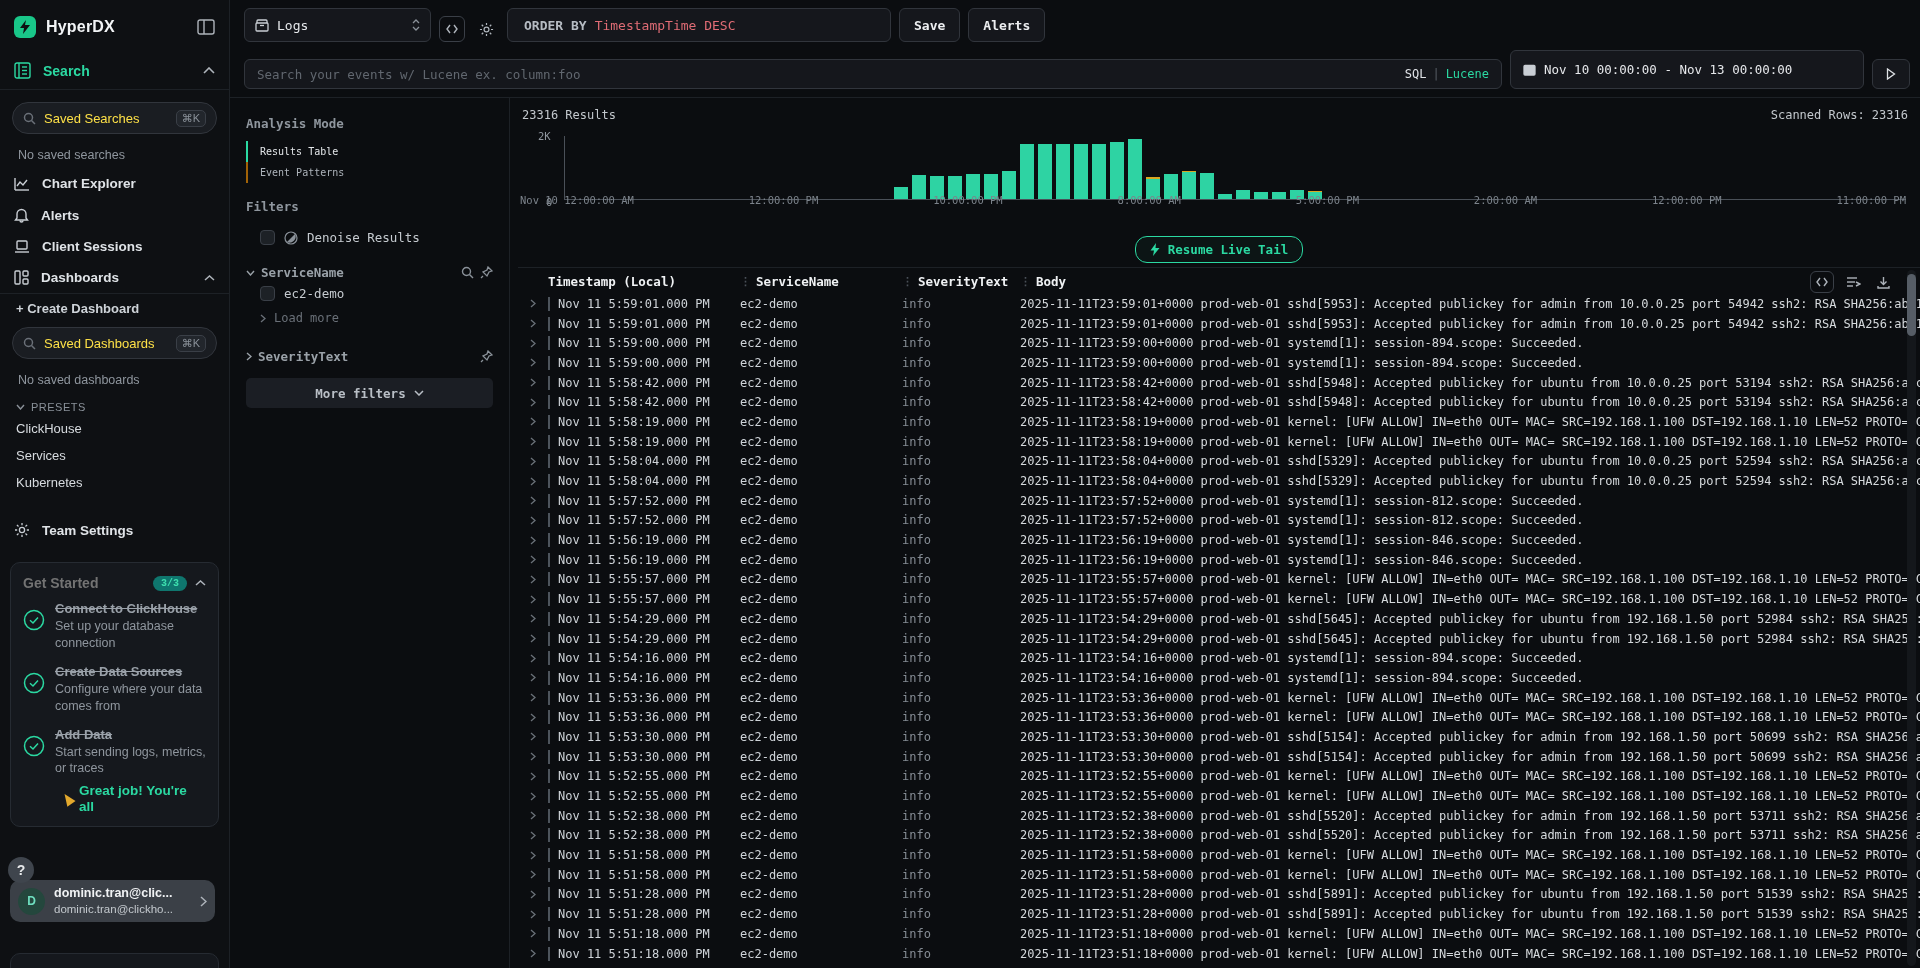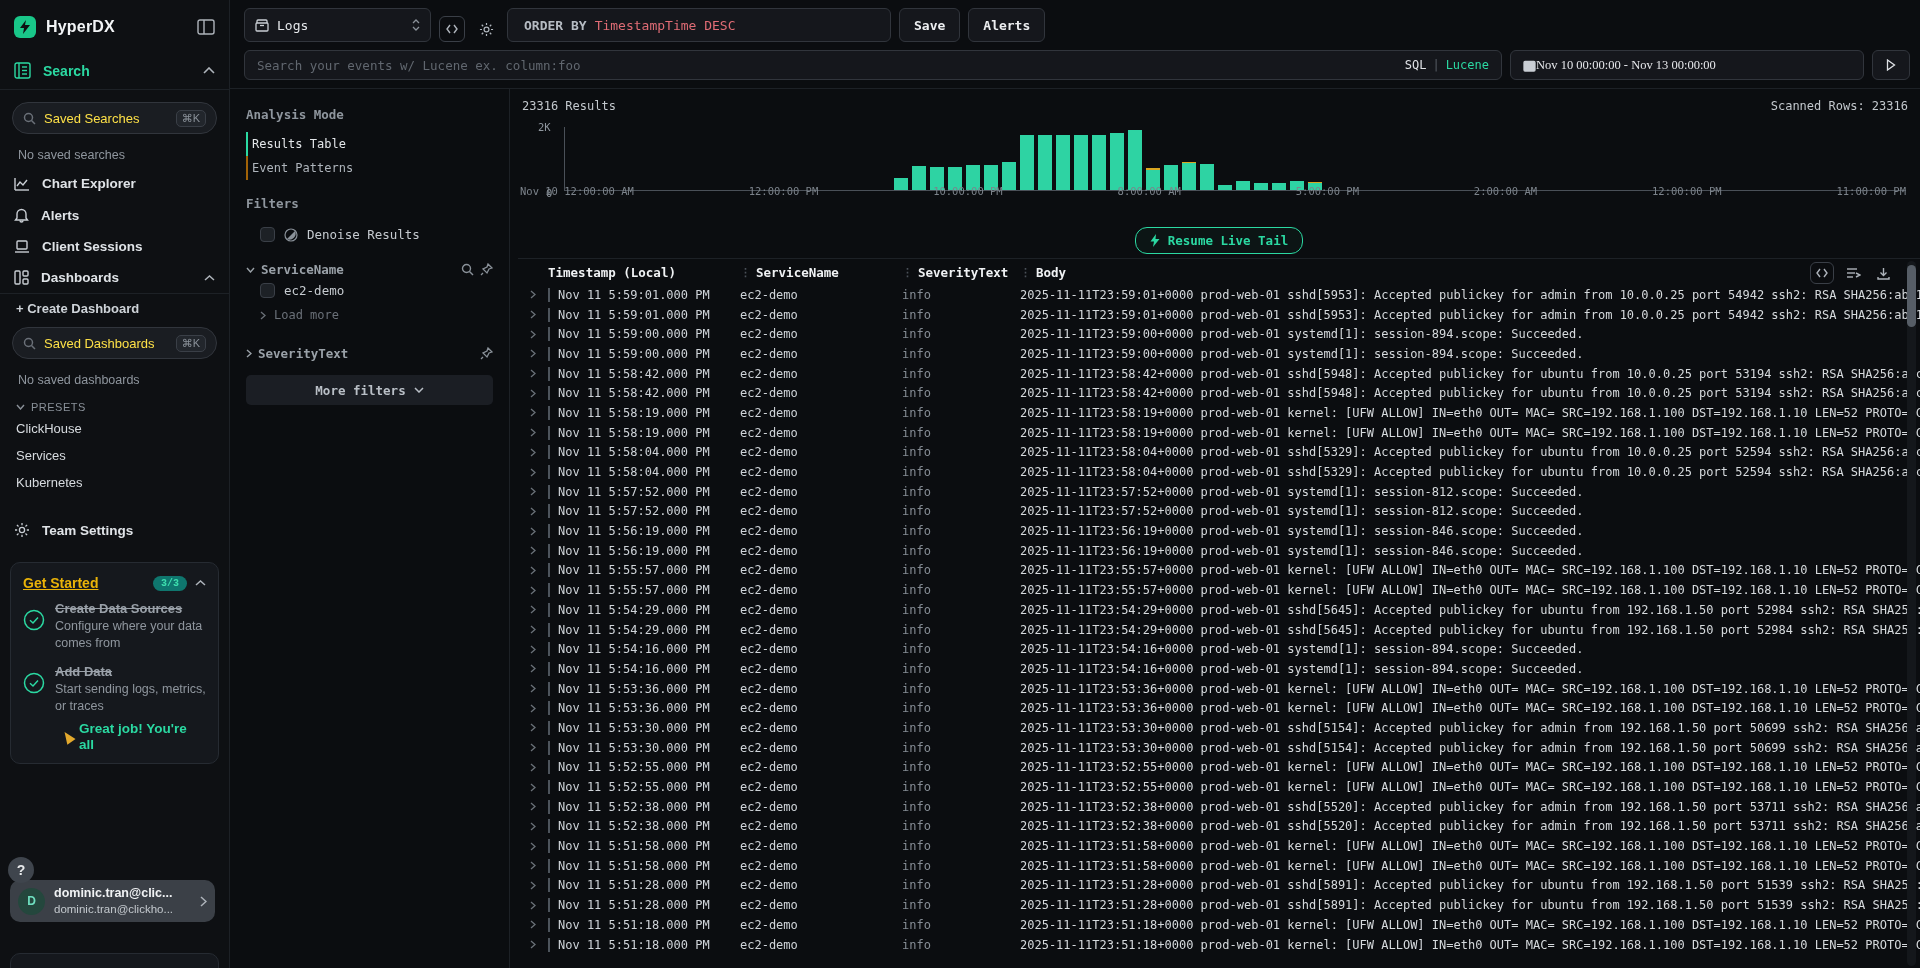--- a/index.html
+++ b/index.html
@@ -21,21 +21,21 @@
   .muted-line { color:#8f969e; font-size:12.5px; padding:10px 14px 6px 18px; }
   .nav-item { display:flex; align-items:center; gap:12px; padding:8px 14px; color:#dfe3e7; font-size:13.5px; font-weight:600; cursor:pointer; }
   .nav-item svg { flex-shrink:0; }
   .nav-item .grow { flex:1; }
   .sub-link { padding:7px 14px 7px 16px; font-size:13px; color:#ced3d8; font-weight:600; }
   .presets-row { display:flex; align-items:center; gap:6px; padding:8px 14px 2px 16px; color:#8a9199; font-size:11px; letter-spacing:.5px; }
   .preset-item { padding:6px 14px 6px 16px; font-size:13px; color:#d7dbdf; }
   .team-settings { margin-top:18px; }
   .gs-card { margin:16px 10px 0 10px; background:#15181d; border:1px solid #262b32; border-radius:10px; padding:12px 12px 10px 12px; }
   .gs-head { display:flex; align-items:center; gap:8px; margin-bottom:10px; }
-  .gs-title { font-weight:700; font-size:14px; color:#eab308; flex:1;text-decoration:underline; }
+  .gs-title { font-weight:700; font-size:14px; color:#737373; flex:1; }
   .gs-badge { background:#0f766e; color:#3ddfae; font-size:10px; font-weight:700; border-radius:9px; padding:2px 8px;font-family:Liberation Mono, monospace; }
   .gs-item { display:flex; gap:10px; margin-bottom:12px; }
   .gs-check { margin-top:8px; flex-shrink:0; }
   .gs-item-title { color:#9aa1a9; font-weight:700; font-size:13px; text-decoration:line-through; }
   .gs-item-desc { color:#8f969e; font-size:12.5px; line-height:1.35; margin-top:2px; }
   .congrats-row { display:flex; align-items:center; gap:6px; padding:4px 12px 0 40px; position:relative; }
   .congrats { color:#2bd9a2; font-weight:700; font-size:13.5px; line-height:1.2; }
   .party { width:0; height:0; border-left:5px solid transparent; border-right:5px solid transparent; border-bottom:12px solid #e3a92d; transform:rotate(-35deg); flex-shrink:0; }
   .help-bubble { position:absolute; left:8px; bottom:85px; width:26px; height:26px; border-radius:50%; background:#3f454d; color:#e8eaec; font-weight:700; font-size:14px; display:flex; align-items:center; justify-content:center; z-index:3; }
   .user-chip { position:absolute; left:10px; right:14px; bottom:46px; background:#3b4047; border-radius:10px; display:flex; align-items:center; gap:9px; padding:6px 8px; z-index:2; }
@@ -59,29 +59,29 @@
   .c-purple { color:#c678dd; }
   .c-salmon { color:#e06c75; }
   .orderby-box { width:384px; padding:0 16px; gap:8px; font-size:13px; white-space:nowrap; overflow:hidden; }
   .btn { padding:0 14px; height:34px; color:#eceef0; font-size:13px; font-weight:600; cursor:pointer; }
   .search-box { flex:1; height:30px; padding:0 12px; gap:10px; min-width:0; }
   .search-box .ph { color:#61676f; flex:1; font-size:12.5px; white-space:nowrap; overflow:hidden; }
   .lang-toggle { display:flex; gap:6px; font-size:12px; }
   .lang-sql { color:#dfe2e6; }
   .lang-div { color:#565c64; }
   .lang-lucene { color:#2bd9a2; }
-  .date-box { width:354px; height:30px; padding:0 12px; gap:0; color:#e6e8eb; font-size:12.5px; white-space:nowrap;font-family:Liberation Serif, serif; }
+  .date-box { width:354px; height:39px; padding:0 12px; gap:8px; color:#e6e8eb; font-size:12.5px; white-space:nowrap; }
   .run-btn { width:38px; height:30px; justify-content:center; }
 
   .workspace { flex:1; display:flex; min-height:0; }
 
   
   .fpanel { width:280px; min-width:280px; border-right:1px solid #1d2126; padding:12px 16px; overflow:hidden; }
   .fp-heading { color:#8f969e; font-weight:700; font-size:12.5px; margin:6px 0 10px 0; }
-  .mode-item { border-left:2px solid #a16207; padding:5px 4px; color:#aeb4bb; font-size:12px; cursor:pointer; }
+  .mode-item { border-left:2px solid #a16207; padding:5px 12px; color:#aeb4bb; font-size:10px; cursor:pointer; }
   .mode-item.active { border-left-color:#2bd9a2; color:#e3e6e9; }
   .check-row { display:flex; align-items:center; gap:9px; padding:6px 0 6px 14px; color:#c6cbd0; font-size:12.5px; }
   .checkbox { width:15px; height:15px; border:1px solid #3a3f47; border-radius:4px; background:#1d2126; flex-shrink:0; }
   .fgroup-head { display:flex; align-items:center; gap:6px; margin-top:14px; color:#9aa1a8; font-weight:700; font-size:12.5px; }
   .fgroup-head .grow { flex:1; }
   .load-more { display:flex; align-items:center; gap:8px; color:#6a7078; font-size:12px; padding:4px 0 4px 14px; }
   .more-filters { margin-top:14px; height:30px; background:#1b1e24; border-radius:5px; display:flex; align-items:center; justify-content:center; gap:8px; color:#b9bfc6; font-weight:700; font-size:12.5px; cursor:pointer; }
 
   
   .results { flex:1; min-width:0; display:flex; flex-direction:column; padding:8px 0 0 8px; position:relative; }
@@ -221,20 +221,30 @@
     <span class="grow">Team Settings</span>
   </div>
 
   <div class="gs-card">
     <div class="gs-head">
       <span class="gs-title">Get Started</span>
       <span class="gs-badge">3/3</span>
       <svg width="11" height="6" viewBox="0 0 11 6" fill="none" stroke="#aeb4bb" stroke-width="1.5">
           <polyline points="1,5 5.5,1 10,5"></polyline>
         </svg>
+    </div>
+    <div class="gs-item">
+      <svg class="gs-check" width="22" height="22" viewBox="0 0 22 22" fill="none" stroke="#2bd9a2" stroke-width="1.5">
+          <circle cx="11" cy="11" r="9.5"></circle>
+          <polyline points="7,11.3 10,14 15,8.5"></polyline>
+        </svg>
+      <div>
+        <div class="gs-item-title">Connect to ClickHouse</div>
+        <div class="gs-item-desc">Set up your database connection</div>
+      </div>
     </div>
     <div class="gs-item">
       <svg class="gs-check" width="22" height="22" viewBox="0 0 22 22" fill="none" stroke="#2bd9a2" stroke-width="1.5">
           <circle cx="11" cy="11" r="9.5"></circle>
           <polyline points="7,11.3 10,14 15,8.5"></polyline>
         </svg>
       <div>
         <div class="gs-item-title">Create Data Sources</div>
         <div class="gs-item-desc">Configure where your data comes from</div>
       </div>

